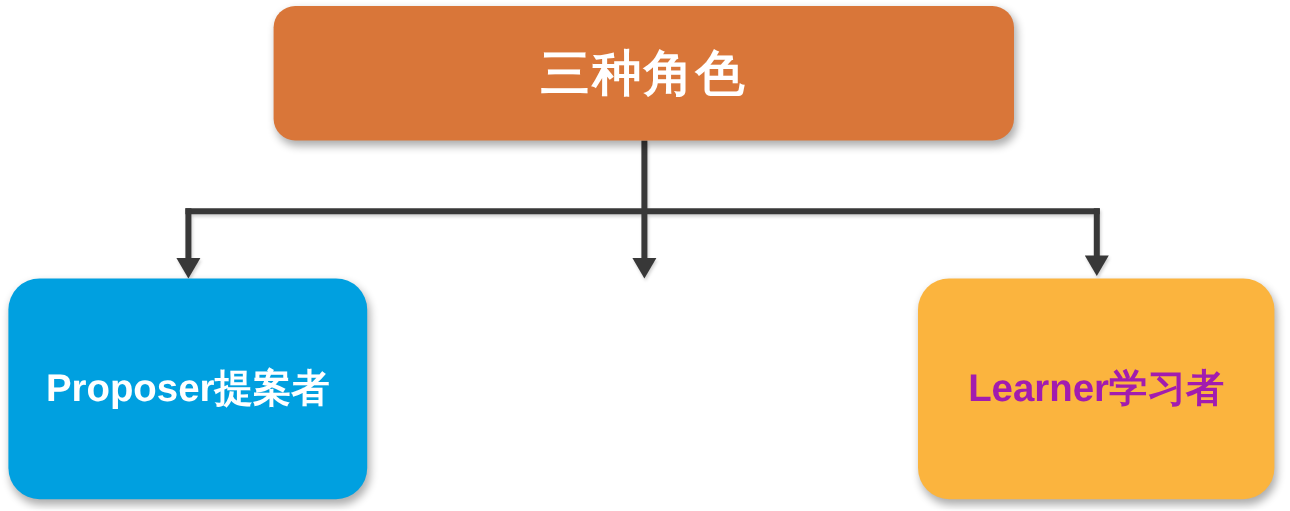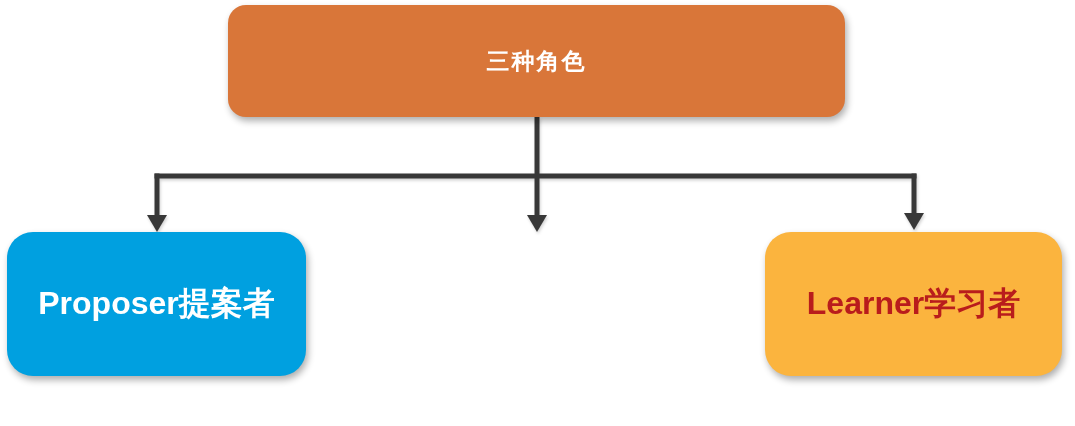--- a/index.html
+++ b/index.html
@@ -24,26 +24,26 @@
     font-weight: 700;
     text-align: center;
     box-shadow: 2px 4px 7px rgba(0,0,0,0.32);
   }
   .node-root {
     left: 228px;
     top: 5px;
     width: 617px;
     height: 112px;
     border-radius: 18px;
-    font-size: 23px;
+    font-size: 41px;
     letter-spacing: 2px;
   }
   .node-child {
     top: 232px;
-    height: 144px;
+    height: 184px;
     border-radius: 26px;
     font-size: 32px;
   }
   .node-child-0 { left: 7px;   width: 299px; }
   .node-child-1 { left: 385px; width: 303px; }
   .node-child-2 { left: 765px; width: 297px; }
   .connectors {
     position: absolute;
     left: 0;
     top: 0;
@@ -77,17 +77,17 @@
 
   <div class="node node-root" style="background: rgb(217, 118, 57); color: rgb(255, 255, 255);">
     <span>三种角色</span>
   </div>
 
   <div class="node node-child node-child-0" style="background: rgb(0, 160, 224); color: rgb(255, 255, 255);">
     <span>Proposer提案者</span>
   </div>
 
 
-  <div class="node node-child node-child-2" style="background: rgb(251, 180, 62); color: #b91c1c;">
+  <div class="node node-child node-child-2" style="background: rgb(251, 180, 62); color: #a21caf;">
     <span>Learner学习者</span>
   </div>
 
 </div>
 
 </body></html>

